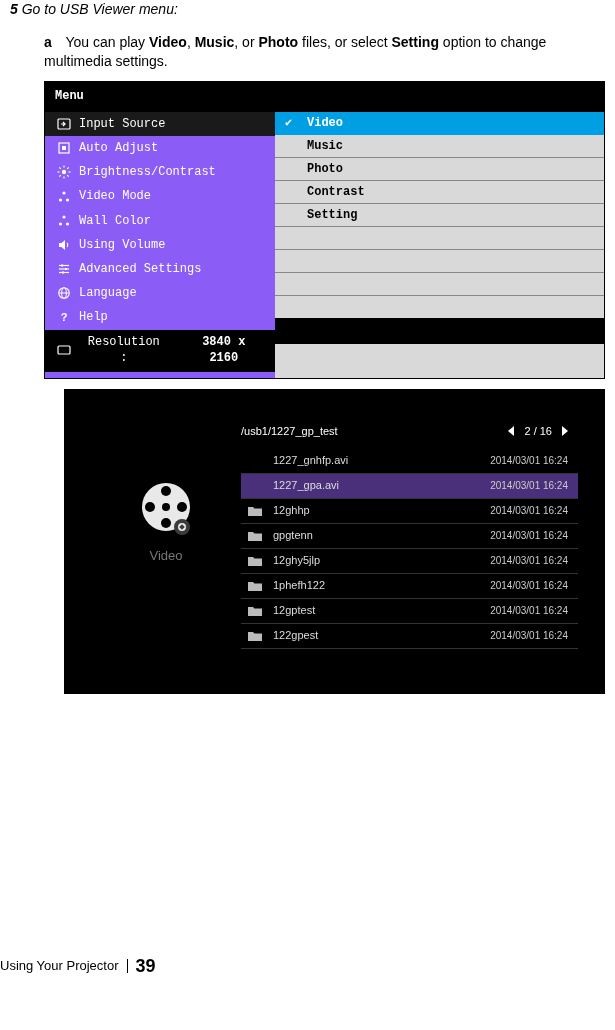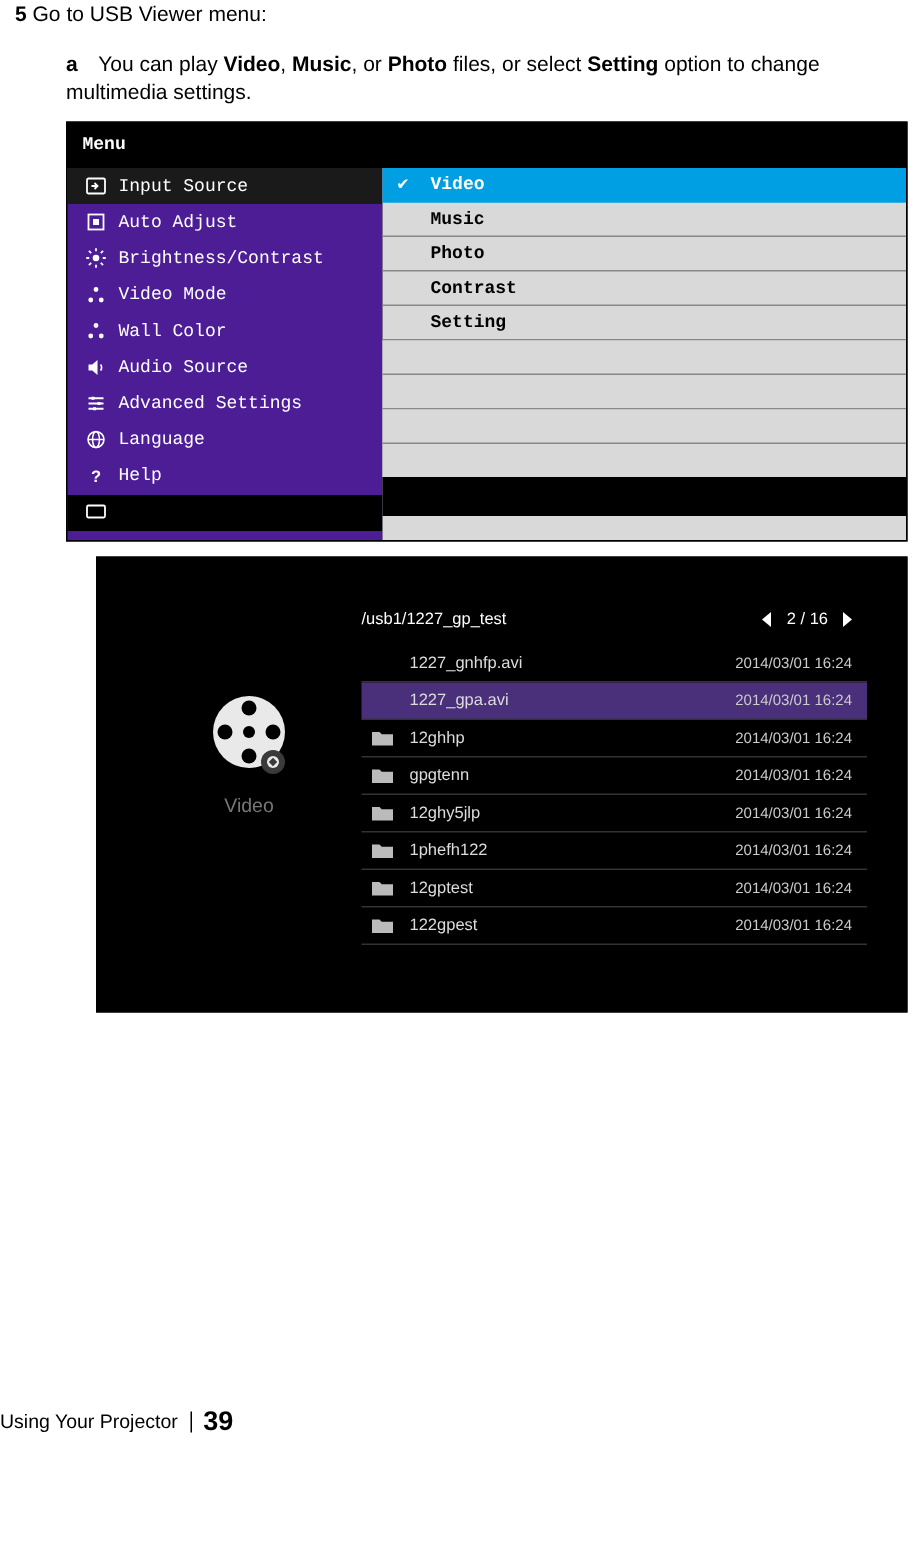--- a/index.html
+++ b/index.html
@@ -10,20 +10,21 @@
     color: #000;
     background: #fff;
     font-size: 14px;
     line-height: 1.35;
   }
   .page {
     padding: 0 10px 0 10px;
   }
   .step-line {
     margin-top: 0;
+    font-style: italic;
   }
   .step-line b { font-weight: bold; }
   .sub-step {
     margin: 6px 0 6px 34px;
   }
   .sub-step .letter { font-weight: bold; margin-right: 10px; }
   .figure {
     margin: 10px 0 0 34px;
     border: 1px solid #000;
   }
@@ -33,22 +34,22 @@
     color: #fff;
     font-family: "Courier New", monospace;
     font-size: 12px;
   }
   .menu-title {
     padding: 6px 10px 8px 10px;
     font-weight: bold;
   }
   .menu-body { display: flex; }
   .menu-left {
-    width: 210px;
-    background: #4c1d95;
+    width: 230px;
+    background: #8b5cf6;
     padding: 0 0 6px 0;
     text-align: center;
   }
   .menu-item {
     display: flex;
     align-items: center;
     padding: 4px 8px 4px 12px;
     gap: 8px;
   }
   .menu-item.first-highlight { background: #1a1a1a; }
@@ -174,21 +175,21 @@
           </span>
           <span>Wall Color</span>
         </div>
         <div class="menu-item">
           <span class="icon">
             <svg viewBox="0 0 14 14">
                 <path d="M2 5v4h2.5L8 12V2L4.5 5z" fill="#fff"></path>
                 <path d="M10 5c1 1 1 3 0 4" stroke="#fff" stroke-width="1.1" fill="none"></path>
               </svg>
           </span>
-          <span>Audio Source</span>
+          <span>Using Volume</span>
         </div>
         <div class="menu-item">
           <span class="icon">
             <svg viewBox="0 0 14 14">
                 <g stroke="#fff" stroke-width="1.2">
                   <line x1="2" y1="3.5" x2="12" y2="3.5"></line>
                   <line x1="2" y1="7" x2="12" y2="7"></line>
                   <line x1="2" y1="10.5" x2="12" y2="10.5"></line>
                 </g>
                 <rect x="4" y="2.5" width="2" height="2" fill="#fff"></rect>
@@ -215,20 +216,22 @@
               </svg>
           </span>
           <span>Help</span>
         </div>
         <div class="resline">
           <span class="icon">
             <svg viewBox="0 0 14 14">
                 <rect x="1" y="3" width="12" height="8" rx="1" fill="none" stroke="#fff" stroke-width="1.2"></rect>
               </svg>
           </span>
+          <span>Resolution :</span>
+          <span style="margin-left:8px;font-weight:bold;">3840 x 2160</span>
         </div>
       </div>
       <div class="menu-sub-right">
         <div class="sub-row active">
           <span class="check">✔</span>
           <span>Video</span>
         </div>
         <div class="sub-row">
           <span class="check"></span>
           <span>Music</span>

